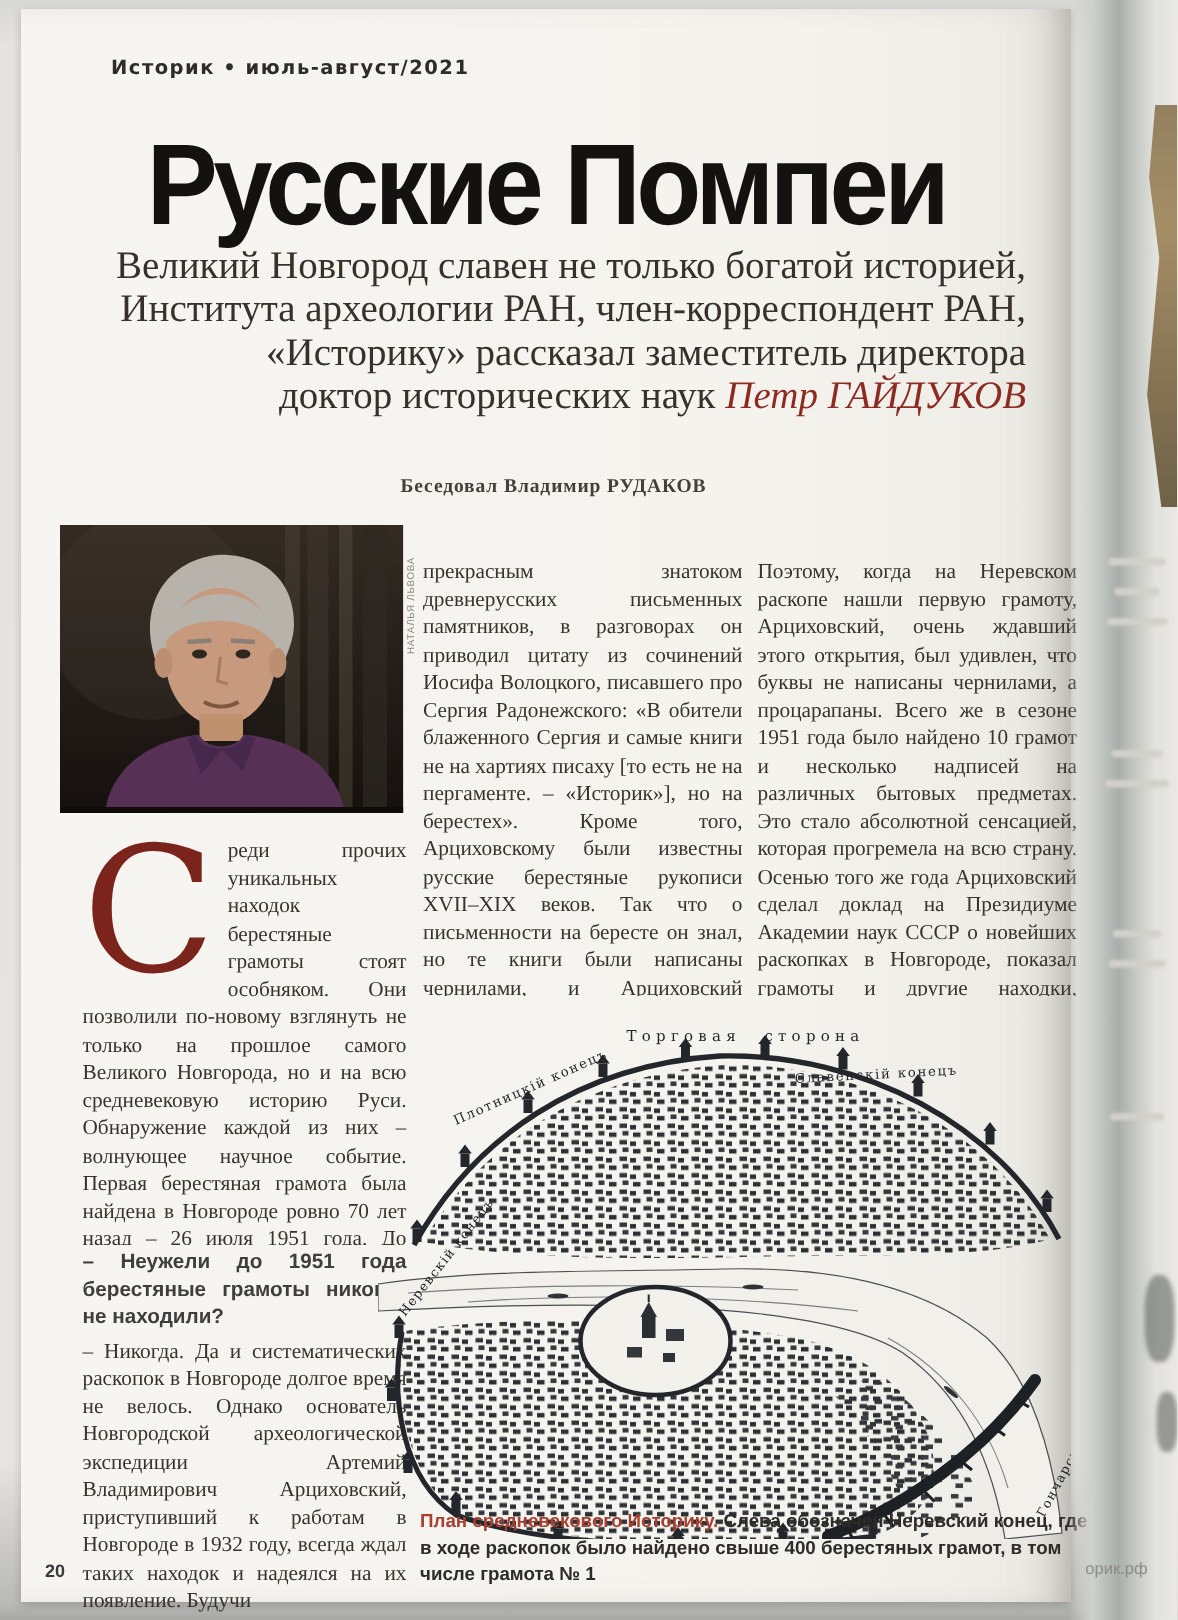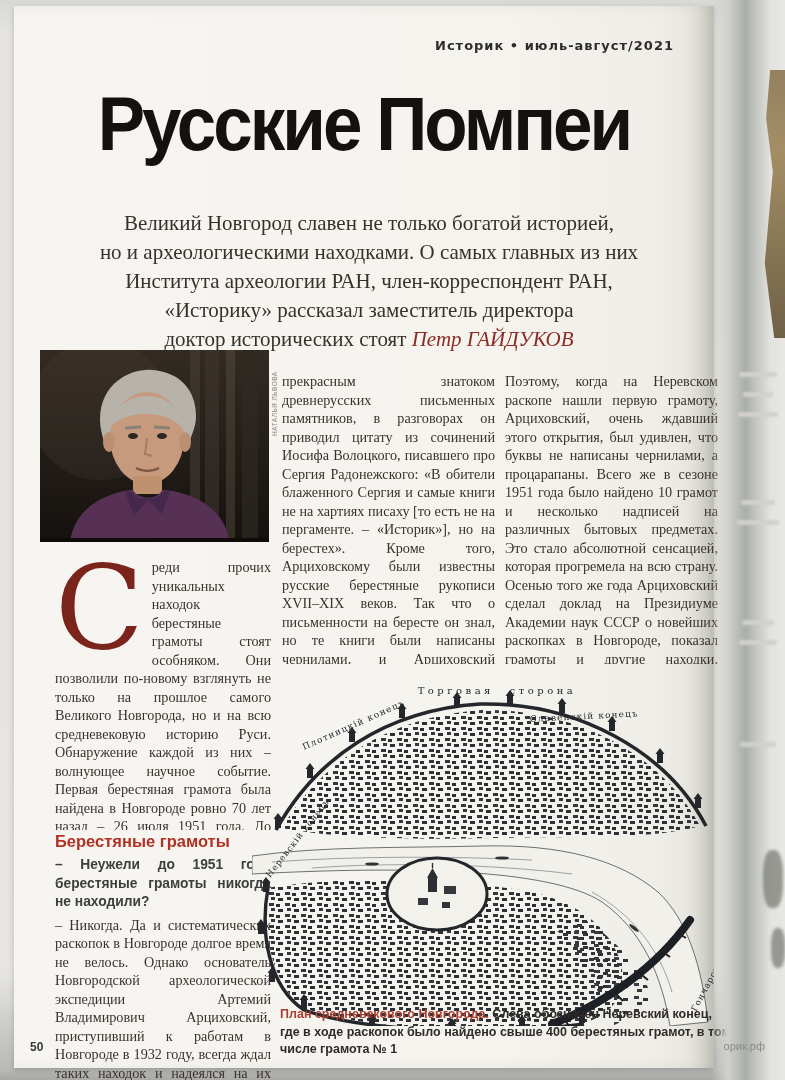--- a/index.html
+++ b/index.html
@@ -10,33 +10,33 @@
     background:linear-gradient(180deg,#d8d8d6 0,#e4e3e1 3%,#e6e5e2 90%,#b9b9b7 99%,#a8a8a6 100%);
     overflow:hidden;
   }
   
   .page {
     position:absolute; left:14px; top:6px; width:700px; height:1062px;
     background:linear-gradient(90deg,#f6f5f1 0,#f4f3ee 70%,#eeede7 92%,#e3e2db 100%);
     box-shadow: inset -20px 0 26px -16px rgba(70,68,60,.38), 0 2px 6px rgba(0,0,0,.18);
   }
   .kicker {
-    position:absolute; left:60px; top:32px; width:600px; text-align:right;
+    position:absolute; left:60px; top:32px; width:600px; text-align:left;
     font-family:"DejaVu Sans", sans-serif; font-weight:bold; font-size:13px;
     letter-spacing:1px; color:#2d2c2a;
   }
   .headline {
     position:absolute; left:10px; top:74px; width:680px; text-align:center;
     font-family:"Liberation Sans", sans-serif; font-weight:bold;
     font-size:71px; letter-spacing:-3px; color:#141210;
     transform:scaleY(1.08); transform-origin:top center; white-space:nowrap;
   }
   .lede {
-    position:absolute; left:40px; top:156px; width:630px; text-align:center;
-    font-family:"Liberation Serif", serif; font-size:21px; line-height:29px; color:#38312b;margin-top:47px;
+    position:absolute; left:40px; top:156px; width:630px; text-align:right;
+    font-family:"Liberation Serif", serif; font-size:26px; line-height:29px; color:#38312b;
   }
   .lede .red-name { color:#8d2b22; font-weight:normal; font-style:italic; }
   .byline {
     position:absolute; left:40px; top:310px; width:630px; text-align:center;
     font-family:"Liberation Serif", serif; font-weight:bold; font-size:13px;
     letter-spacing:.6px; color:#463f39;
   }
   
   .portrait { position:absolute; left:26px; top:344px; width:229px; height:192px; overflow:hidden; }
   .portrait svg { display:block; }
@@ -100,26 +100,26 @@
 <body>
 
 <div class="page">
 
   <div class="kicker">Историк • июль-август/2021</div>
 
   <div class="headline">Русские Помпеи</div>
 
   <div class="lede">
     <div>Великий Новгород славен не только богатой историей,</div>
-    <div>но и археологическими находками. О самых главных из них</div>
     <div>Института археологии РАН, член-корреспондент РАН,</div>
     <div>«Историку» рассказал заместитель директора</div>
-    <div><span>доктор исторических стоят </span><span class="red-name">Петр ГАЙДУКОВ</span></div>
-  </div>
-
+    <div><span>доктор исторических наук </span><span class="red-name">Петр ГАЙДУКОВ</span></div>
+  </div>
+
+  <div class="byline">Беседовал Владимир РУДАКОВ</div>
 
   <div class="portrait">
     <svg width="229" height="192" viewBox="0 0 229 192">
       <defs>
         <linearGradient id="pbg" x1="0" y1="0" x2="0" y2="1">
           <stop offset="0" stop-color="#332b23"></stop>
             <stop offset="1" stop-color="#15110e"></stop>
         </linearGradient>
       </defs>
       <rect width="229" height="192" fill="url(#pbg)"></rect>
@@ -144,21 +144,20 @@
       <rect x="0" y="188" width="229" height="4" fill="#0e0b09"></rect>
     </svg>
   </div>
   <div class="photo-credit">НАТАЛЬЯ ЛЬВОВА</div>
 
   <div class="col col1-p1">
     <span class="dropcap">С</span><span>реди прочих уникальных находок берестяные грамоты стоят особняком. Они позволили по-новому взглянуть не только на прошлое самого Великого Новгорода, но и на всю средневековую историю Руси. Обнаружение каждой из них – волнующее научное событие. Первая берестяная грамота была найдена в Новгороде ровно 70 лет назад – 26 июля 1951 года. До этого момента о существовании такого рода исторических источников ученые могли лишь догадываться...</span>
   </div>
 
   <div class="qa">
-    <div class="sec-head">Берестяные грамоты</div>
     <div class="question">– Неужели до 1951 года берестяные грамоты никогда не находили?</div>
     <div class="answer">– Никогда. Да и систематических раскопок в Новгороде долгое время не велось. Однако основатель Новгородской археологической экспедиции Артемий Владимирович Арциховский, приступивший к работам в Новгороде в 1932 году, всегда ждал таких находок и надеялся на их появление. Будучи</div>
   </div>
 
   <div class="col col2">прекрасным знатоком древнерусских письменных памятников, в разговорах он приводил цитату из сочинений Иосифа Волоцкого, писавшего про Сергия Радонежского: «В обители блаженного Сергия и самые книги не на хартиях писаху [то есть не на пергаменте. – «Историк»], но на берестех». Кроме того, Арциховскому были известны русские берестяные рукописи XVII–XIX веков. Так что о письменности на бересте он знал, но те книги были написаны чернилами, и Арциховский ожидал увидеть чернильную грамоту в Новгороде...</div>
   <div class="col col3">Поэтому, когда на Неревском раскопе нашли первую грамоту, Арциховский, очень ждавший этого открытия, был удивлен, что буквы не написаны чернилами, а процарапаны. Всего же в сезоне 1951 года было найдено 10 грамот и несколько надписей на различных бытовых предметах. Это стало абсолютной сенсацией, которая прогремела на всю страну. Осенью того же года Арциховский сделал доклад на Президиуме Академии наук СССР о новейших раскопках в Новгороде, показал грамоты и другие находки, рассказал о перспективах</div>
 
   <div class="map-wrap">
     <svg width="462" height="344" viewBox="0 0 462 344">
       <defs>
@@ -225,24 +224,24 @@
 
       <text class="mlabel" x="245" y="12" font-size="10" text-anchor="middle" letter-spacing="3.5" word-spacing="9">Торговая сторона</text>
       <text class="mlabel" font-size="8.8" letter-spacing="1.2" transform="translate(278,40) rotate(-3)">Славенскій конецъ</text>
       <text class="mlabel" font-size="8.8" letter-spacing="1.2" transform="translate(52,68) rotate(-24)">Плотницкій конецъ</text>
       <text class="mlabel" font-size="8.5" letter-spacing="1" transform="translate(18,196) rotate(-52)">Неревскій конецъ</text>
       <text class="mlabel" font-size="8.5" letter-spacing="1" transform="translate(444,330) rotate(-62)">Гончарскій конецъ</text>
     </svg>
   </div>
 
   <div class="map-caption">
-    <span class="cap-red">План средневекового Новгорода.</span><span> Слева обозначен Неревский конец, где в ходе раскопок было найдено свыше 400 берестяных грамот, в том числе грамота № 1</span>
-  </div>
-
-  <div class="pagenum">50</div>
+    <span class="cap-red">План средневекового Историку.</span><span> Слева обозначен Неревский конец, где в ходе раскопок было найдено свыше 400 берестяных грамот, в том числе грамота № 1</span>
+  </div>
+
+  <div class="pagenum">20</div>
 </div>
 
 <div class="edge"></div>
 <div class="bark"></div>
 <div class="smudge" style="right:2px; top:850px; width:20px; height:58px;"></div>
 <div class="smudge" style="right:0; top:928px; width:14px; height:40px;"></div>
 <div class="ghost" style="right:8px; top:372px; width:38px;"></div>
 <div class="ghost" style="right:12px; top:392px; width:30px;"></div>
 <div class="ghost" style="right:7px; top:412px; width:40px;"></div>
 <div class="ghost" style="right:10px; top:500px; width:34px;"></div>

